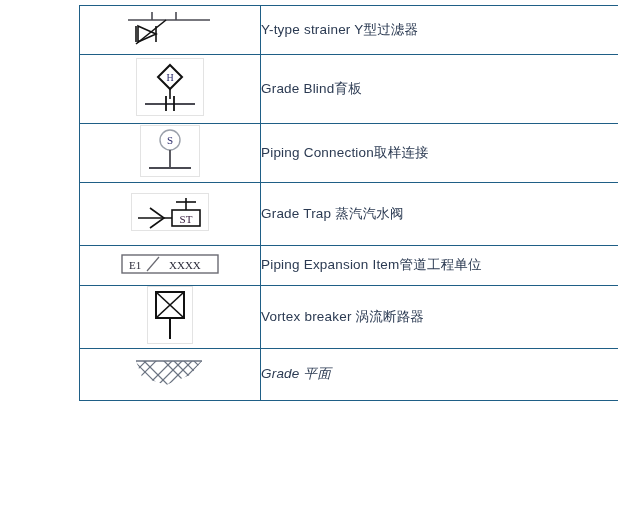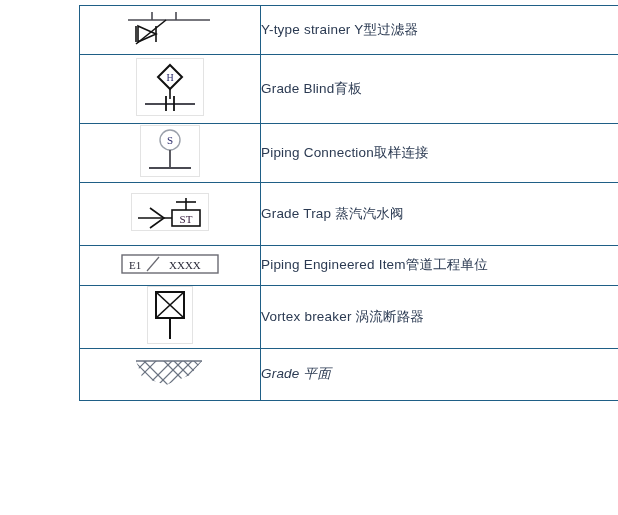--- a/index.html
+++ b/index.html
@@ -145,21 +145,21 @@
         <span class="sym-plain">
           <svg width="98" height="22" viewBox="0 0 98 22">
             <rect x="1" y="2" width="96" height="18" fill="#fff" stroke="#6a6a72" stroke-width="1.4"></rect>
             <text x="8" y="16" font-family="'Liberation Serif',serif" font-size="11" fill="#2b2b3a">E1</text>
             <line x1="26" y1="18" x2="38" y2="4" stroke="#6a6a72" stroke-width="1.2"></line>
             <text x="48" y="16" font-family="'Liberation Serif',serif" font-size="11" fill="#2b2b3a">XXXX</text>
           </svg>
         </span>
       </td>
       <td class="desc-cell">
-        <span>Piping Engineered Item管道工程单位</span>
+        <span>Piping Expansion Item管道工程单位</span>
       </td>
     </tr>
 
 
     <tr class="r7">
       <td class="sym-cell">
         <span class="sym-box">
           <svg width="44" height="56" viewBox="0 0 44 56">
             <rect x="8" y="5" width="28" height="26" fill="#fff" stroke="#111" stroke-width="2"></rect>
             <line x1="8" y1="5" x2="36" y2="31" stroke="#111" stroke-width="1.6"></line>

